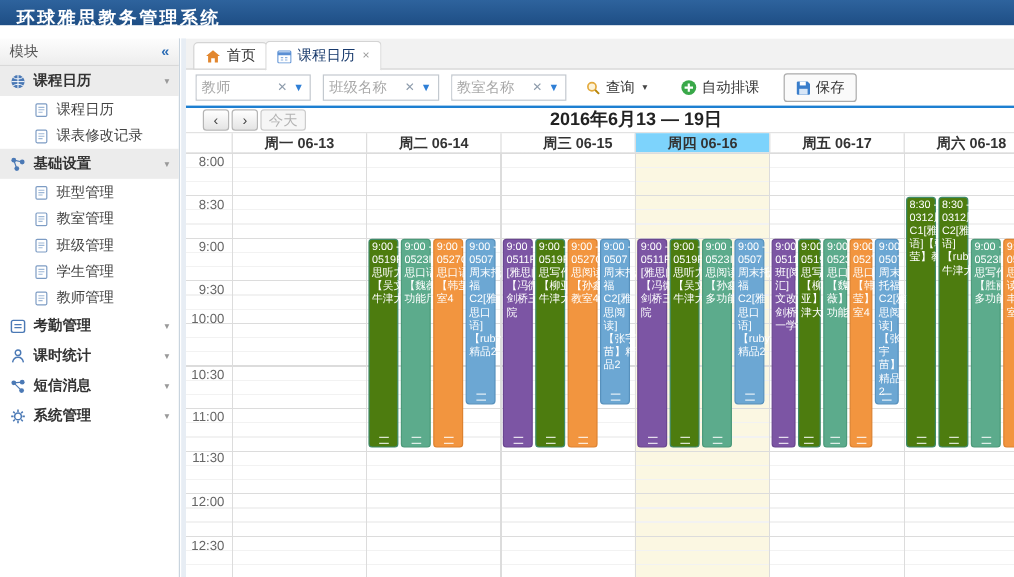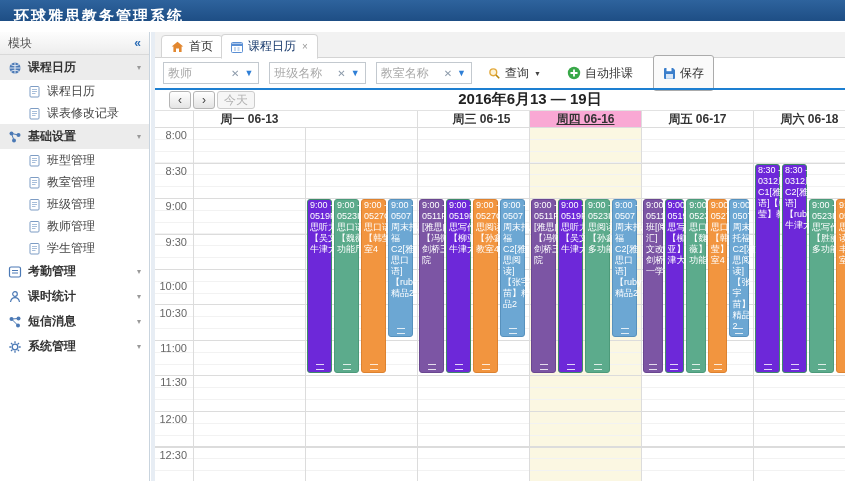--- a/index.html
+++ b/index.html
@@ -47,58 +47,58 @@
     margin-right:10px;background:#fff;}
   .combo input{border:none;outline:none;width:64px;height:18px;font-size:12px;
     padding:0 4px;color:#be185d;font-family:inherit;}
   .combo input::placeholder{color:#a9a9a9;}
   .combo .clear{color:#8d9bab;font-size:10px;padding:0 3px;cursor:pointer;}
   .combo .arrow{color:#2f7fd6;font-size:9px;padding:0 5px 0 2px;cursor:pointer;}
   .btn-flat{display:flex;align-items:center;margin-right:14px;font-size:12px;color:#333;
     cursor:pointer;background:none;border:none;font-family:inherit;}
   .btn-flat .b-icon{margin-right:4px;display:inline-flex;}
   .btn-flat .dd{font-size:7px;color:#444;margin-left:5px;}
-  .btn-save{border:1px solid #ababab;border-radius:3px;background:#fafafa;height:36px;
+  .btn-save{border:1px solid #ababab;border-radius:3px;background:#fafafa;height:24px;
     padding:0 9px;}
 
   .divider{position:absolute;left:0;top:56px;width:100%;height:2px;background:#1d7fd1;}
 
   .navrow{position:absolute;left:0;top:58px;width:750px;height:20px;}
   .navbtn{position:absolute;top:1px;width:22px;height:18px;
     background:linear-gradient(#fff,#e4e4e4);border:1px solid #b5b5b5;border-radius:3px;
     text-align:center;line-height:15px;font-size:12px;color:#444;cursor:pointer;padding:0;}
   .todaybtn{position:absolute;left:62px;top:1px;width:38px;height:18px;background:#f6f6f6;
     border:1px solid #ccc;border-radius:3px;color:#b3b3b3;font-size:12px;
     text-align:center;line-height:16px;cursor:default;padding:0;}
   .cal-title{position:absolute;left:0;top:0;width:750px;text-align:center;
     font-size:15px;font-weight:bold;color:#222;}
 
   
   .headrow{position:absolute;left:0;top:78px;width:750px;height:17px;
     border-top:1px solid #e2e2e2;}
   .headcell{position:absolute;top:0;height:17px;line-height:17px;text-align:center;
     font-size:12px;font-weight:bold;color:#333;border-left:1px solid #ddd;}
-  .headcell.today{background:#f9a8d4;text-decoration:underline;}
+  .headcell.today{background:#7dd3fc;}
   .grid{position:absolute;left:0;top:95px;width:750px;bottom:0;}
   .today-bg{position:absolute;top:0;height:100%;background:#fbf7e2;}
   .hlines{position:absolute;left:0;top:0;width:750px;height:100%;
     background:
       repeating-linear-gradient(to bottom,#dcdcdc 0 1px,transparent 1px 35.5px),
       repeating-linear-gradient(to bottom,#f2f2f2 0 1px,transparent 1px 11.83px);}
   .vlines{position:absolute;left:38px;top:0;width:673px;height:100%;
     background:repeating-linear-gradient(to right,#dcdcdc 0 1px,transparent 1px 112px);}
   .timelabel{position:absolute;left:0;width:32px;text-align:right;font-size:11px;color:#666;}
 
   .ev{position:absolute;border-radius:3px;border:1px solid;color:#fff;font-size:9px;
     line-height:11px;cursor:pointer;}
   .ev .ln{white-space:nowrap;padding-left:2px;}
   .ev::after{content:"";position:absolute;bottom:2px;left:50%;margin-left:-4px;width:8px;
     height:4px;border-top:1px solid rgba(255,255,255,.8);
     border-bottom:1px solid rgba(255,255,255,.8);}
-  .ev.green_dark{background:#6d28d9;border-color:#3f8a6a;}
+  .ev.green_dark{background:#4d7c0f;border-color:#3f8a6a;}
   .ev.green{background:#5cab8c;border-color:#4c9a7a;}
   .ev.orange{background:#f2953f;border-color:#dd8230;}
   .ev.blue{background:#6ca7d3;border-color:#5791bd;}
   .ev.purple{background:#7c55a4;border-color:#6a4790;}
 </style>
 </head>
 <body>
 
 <div class="topbar">
   <div class="apptitle">环球雅思教务管理系统</div>
@@ -161,28 +161,28 @@
             <rect x="2" y="1.5" width="9" height="10.5" rx="1" fill="#fff" stroke="#7d9cc4"></rect>
             <path d="M4 4.5h5M4 6.5h5M4 8.5h3.5" stroke="#9db7d6" stroke-width="0.9"></path>
           </svg></span>
         <span>班级管理</span>
       </div>
       <div class="child">
         <span class="c-icon"><svg width="13" height="13" viewBox="0 0 13 13">
             <rect x="2" y="1.5" width="9" height="10.5" rx="1" fill="#fff" stroke="#7d9cc4"></rect>
             <path d="M4 4.5h5M4 6.5h5M4 8.5h3.5" stroke="#9db7d6" stroke-width="0.9"></path>
           </svg></span>
+        <span>学生管理</span>
+      </div>
+      <div class="child">
+        <span class="c-icon"><svg width="13" height="13" viewBox="0 0 13 13">
+            <rect x="2" y="1.5" width="9" height="10.5" rx="1" fill="#fff" stroke="#7d9cc4"></rect>
+            <path d="M4 4.5h5M4 6.5h5M4 8.5h3.5" stroke="#9db7d6" stroke-width="0.9"></path>
+          </svg></span>
         <span>教师管理</span>
-      </div>
-      <div class="child">
-        <span class="c-icon"><svg width="13" height="13" viewBox="0 0 13 13">
-            <rect x="2" y="1.5" width="9" height="10.5" rx="1" fill="#fff" stroke="#7d9cc4"></rect>
-            <path d="M4 4.5h5M4 6.5h5M4 8.5h3.5" stroke="#9db7d6" stroke-width="0.9"></path>
-          </svg></span>
-        <span>学生管理</span>
       </div>
       <div class="group">
         <span class="g-icon"><svg width="14" height="14" viewBox="0 0 14 14">
             <rect x="1.5" y="2" width="11" height="10" rx="1.5" fill="none" stroke="#4b79b5" stroke-width="1.2"></rect>
             <path d="M4 5.5h6M4 8h6" stroke="#4b79b5"></path>
           </svg></span>
         <span>考勤管理</span>
         <span class="caret">▾</span>
       </div>
       <div class="group">
@@ -293,35 +293,36 @@
 
   <div class="navrow">
     <button class="navbtn" style="left:14px">‹</button>
     <button class="navbtn" style="left:38px">›</button>
     <button class="todaybtn">今天</button>
     <div class="cal-title">2016年6月13 — 19日</div>
   </div>
 
   <div class="headrow" id="headrow">
       <div class="headcell" style="left: 38px; width: 112px;">周一 06-13</div>
+      <div class="headcell" style="left: 150px; width: 112px;">周二 06-14</div>
       <div class="headcell" style="left: 262px; width: 128px;">周三 06-15</div>
       <div class="headcell today" style="left: 374px; width: 112px;">周四 06-16</div>
       <div class="headcell" style="left: 486px; width: 112px;">周五 06-17</div>
       <div class="headcell" style="left: 598px; width: 112px;">周六 06-18</div>
     </div>
 
   <div class="grid" id="grid">
     <div class="today-bg" id="today-bg" style="left: 374px; width: 112px;"></div>
     <div class="hlines"></div>
     <div class="vlines"></div>
   <div class="timelabel" style="top: 2px;">8:00</div>
       <div class="timelabel" style="top: 37.5px;">8:30</div>
       <div class="timelabel" style="top: 73px;">9:00</div>
       <div class="timelabel" style="top: 108.5px;">9:30</div>
-      <div class="timelabel" style="top: 153px;">10:00</div>
+      <div class="timelabel" style="top: 133px;">10:00</div>
       <div class="timelabel" style="top: 179.5px;">10:30</div>
       <div class="timelabel" style="top: 215px;">11:00</div>
       <div class="timelabel" style="top: 249px;">11:30</div>
       <div class="timelabel" style="top: 286px;">12:00</div>
       <div class="timelabel" style="top: 321.5px;">12:30</div>
       <div class="ev green_dark" style="left: 152px; width: 25px; top: 72px; height: 173.5px; z-index: 5;">
         <div class="ln">9:00 -</div>
         <div class="ln">0519F</div>
         <div class="ln">思听力]</div>
         <div class="ln">【吴文</div>

